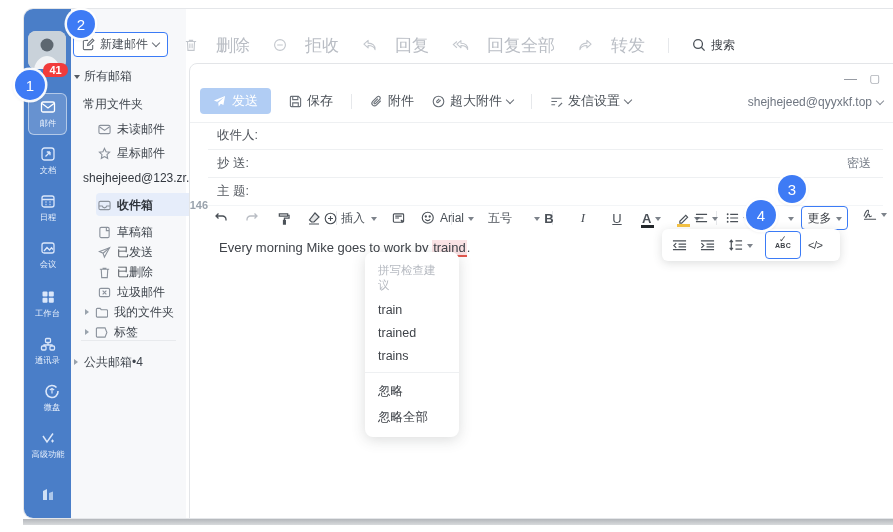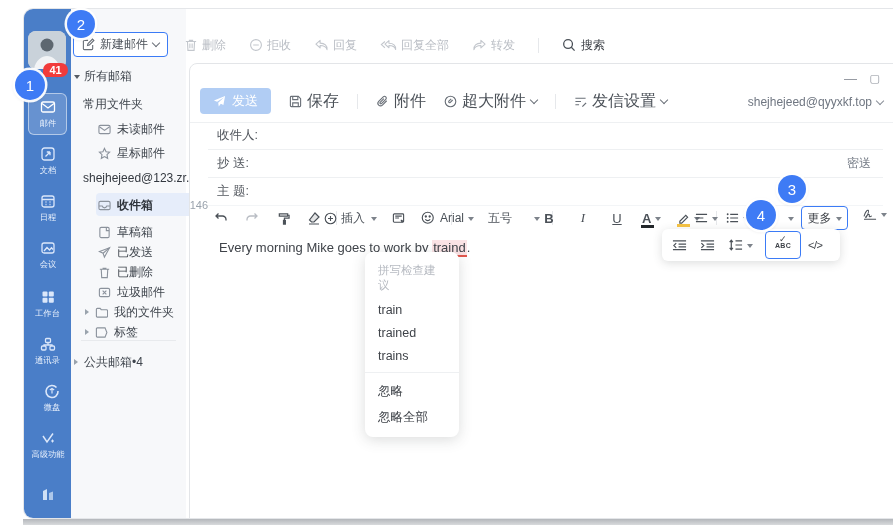--- a/index.html
+++ b/index.html
@@ -39,34 +39,34 @@
   .caret-d { width:0; height:0; border:3.5px solid transparent; border-top:4.5px solid #565c64; margin-right:4px; margin-top:4px; flex:none; }
   .frow-sel-bg { position:absolute; left:-2px; top:-2px; width:109px; height:23px; background:#e6edfa; border-radius:4px; z-index:0; }
   .fdivider { position:absolute; left:10px; width:95px; height:1px; background:#e8eaed; }
   .bluedot { position:absolute; width:7px; height:7px; border-radius:50%; background:#3b7cf7; }
 
   
   .compose-btn { position:absolute; left:49px; top:23px; height:25px; display:flex; align-items:center; gap:5px;
                  padding:0 8px; border:1.5px solid #3b7bf6; border-radius:4px; color:#4b5158; font-size:12px; background:#fff; z-index:4; }
   .tt-div { position:absolute; left:140px; top:27px; width:1px; height:16px; background:#e6e8eb; }
   .top-actions { position:absolute; left:160px; top:24px; height:24px; display:flex; align-items:center; gap:23px; }
-  .tact { display:flex; align-items:center; gap:4px; font-size:12px; color:#b9bdc4; }
+  .tact { display:flex; align-items:center; gap:18px; font-size:17px; color:#b9bdc4; }
   .tact svg { color:#c3c7cd; }
   .tsearch { display:flex; align-items:center; gap:5px; font-size:12px; color:#3f4349; }
   .tsearch svg { color:#4b5158; }
   .tt-div2 { width:1px; height:15px; background:#e6e8eb; }
 
   
   .card { position:absolute; left:165px; top:54px; width:705px; height:457px; background:#fff;
           border:1px solid #e3e5e8; border-radius:8px 0 0 0; }
   .win-ctl { position:absolute; top:8px; color:#8a8f98; font-size:13px; line-height:13px; }
   .actions { position:absolute; left:10px; top:25px; height:24px; display:flex; align-items:center; gap:18px;justify-content:flex-end; }
   .send-btn { display:flex; align-items:center; gap:6px; background:#b1cdf4; color:#fff; font-size:13px;
               border-radius:4px; height:26px; padding:0 13px; }
-  .act { display:flex; align-items:center; gap:5px; font-size:16px; color:#4b5158; }
+  .act { display:flex; align-items:center; gap:5px; font-size:13px; color:#4b5158; }
   .act svg { color:#6a7078; }
   .act-div { width:1px; height:15px; background:#e6e8eb; }
   .acct { position:absolute; right:10px; top:31px; display:flex; align-items:center; gap:5px; font-size:12px; color:#6f7681; }
   .card-sep { position:absolute; left:0; top:58px; width:100%; height:1px; background:#eef0f2; }
   .field { position:absolute; left:18px; right:10px; height:28px; display:flex; align-items:center;
            border-bottom:1px solid #eef0f2; font-size:12.5px; color:#52575e; }
   .field .flabel { margin-left:9px; }
   .bcc { position:absolute; right:12px; font-size:12px; color:#6f7681; }
 
   
@@ -253,21 +253,21 @@
 
       <div class="frow" style="left:27px; top:186px; width:123px; font-weight:bold; color:#2f343b;">
         <span class="frow-sel-bg"></span>
         <span class="ficon" style="position:relative;z-index:1;">
             <svg viewBox="0 0 14 14" width="13" height="13" fill="none" stroke="currentColor" stroke-width="1.2">
               <rect x="1" y="2.5" width="12" height="9" rx="1.5"></rect>
               <path d="M1 7.5h3.5c.3 1.2 1.2 2 2.5 2s2.2-.8 2.5-2H13"></path>
             </svg>
           </span>
         <span style="position:relative;z-index:1;">收件箱</span>
-        <span class="cnt" style="right:13px; font-weight:normal; z-index:1;">146</span>
+        <span class="cnt" style="right:13px; font-weight:bold; z-index:1;">146</span>
       </div>
       <div class="frow" style="left:27px; top:213px; width:110px;">
         <span class="ficon">
             <svg viewBox="0 0 14 14" width="13" height="13" fill="none" stroke="currentColor" stroke-width="1.2">
               <rect x="2" y="1.5" width="10" height="11" rx="1.5"></rect>
               <path d="M9 1.5V5h3"></path>
             </svg>
           </span>
         <span>草稿箱</span>
       </div>

